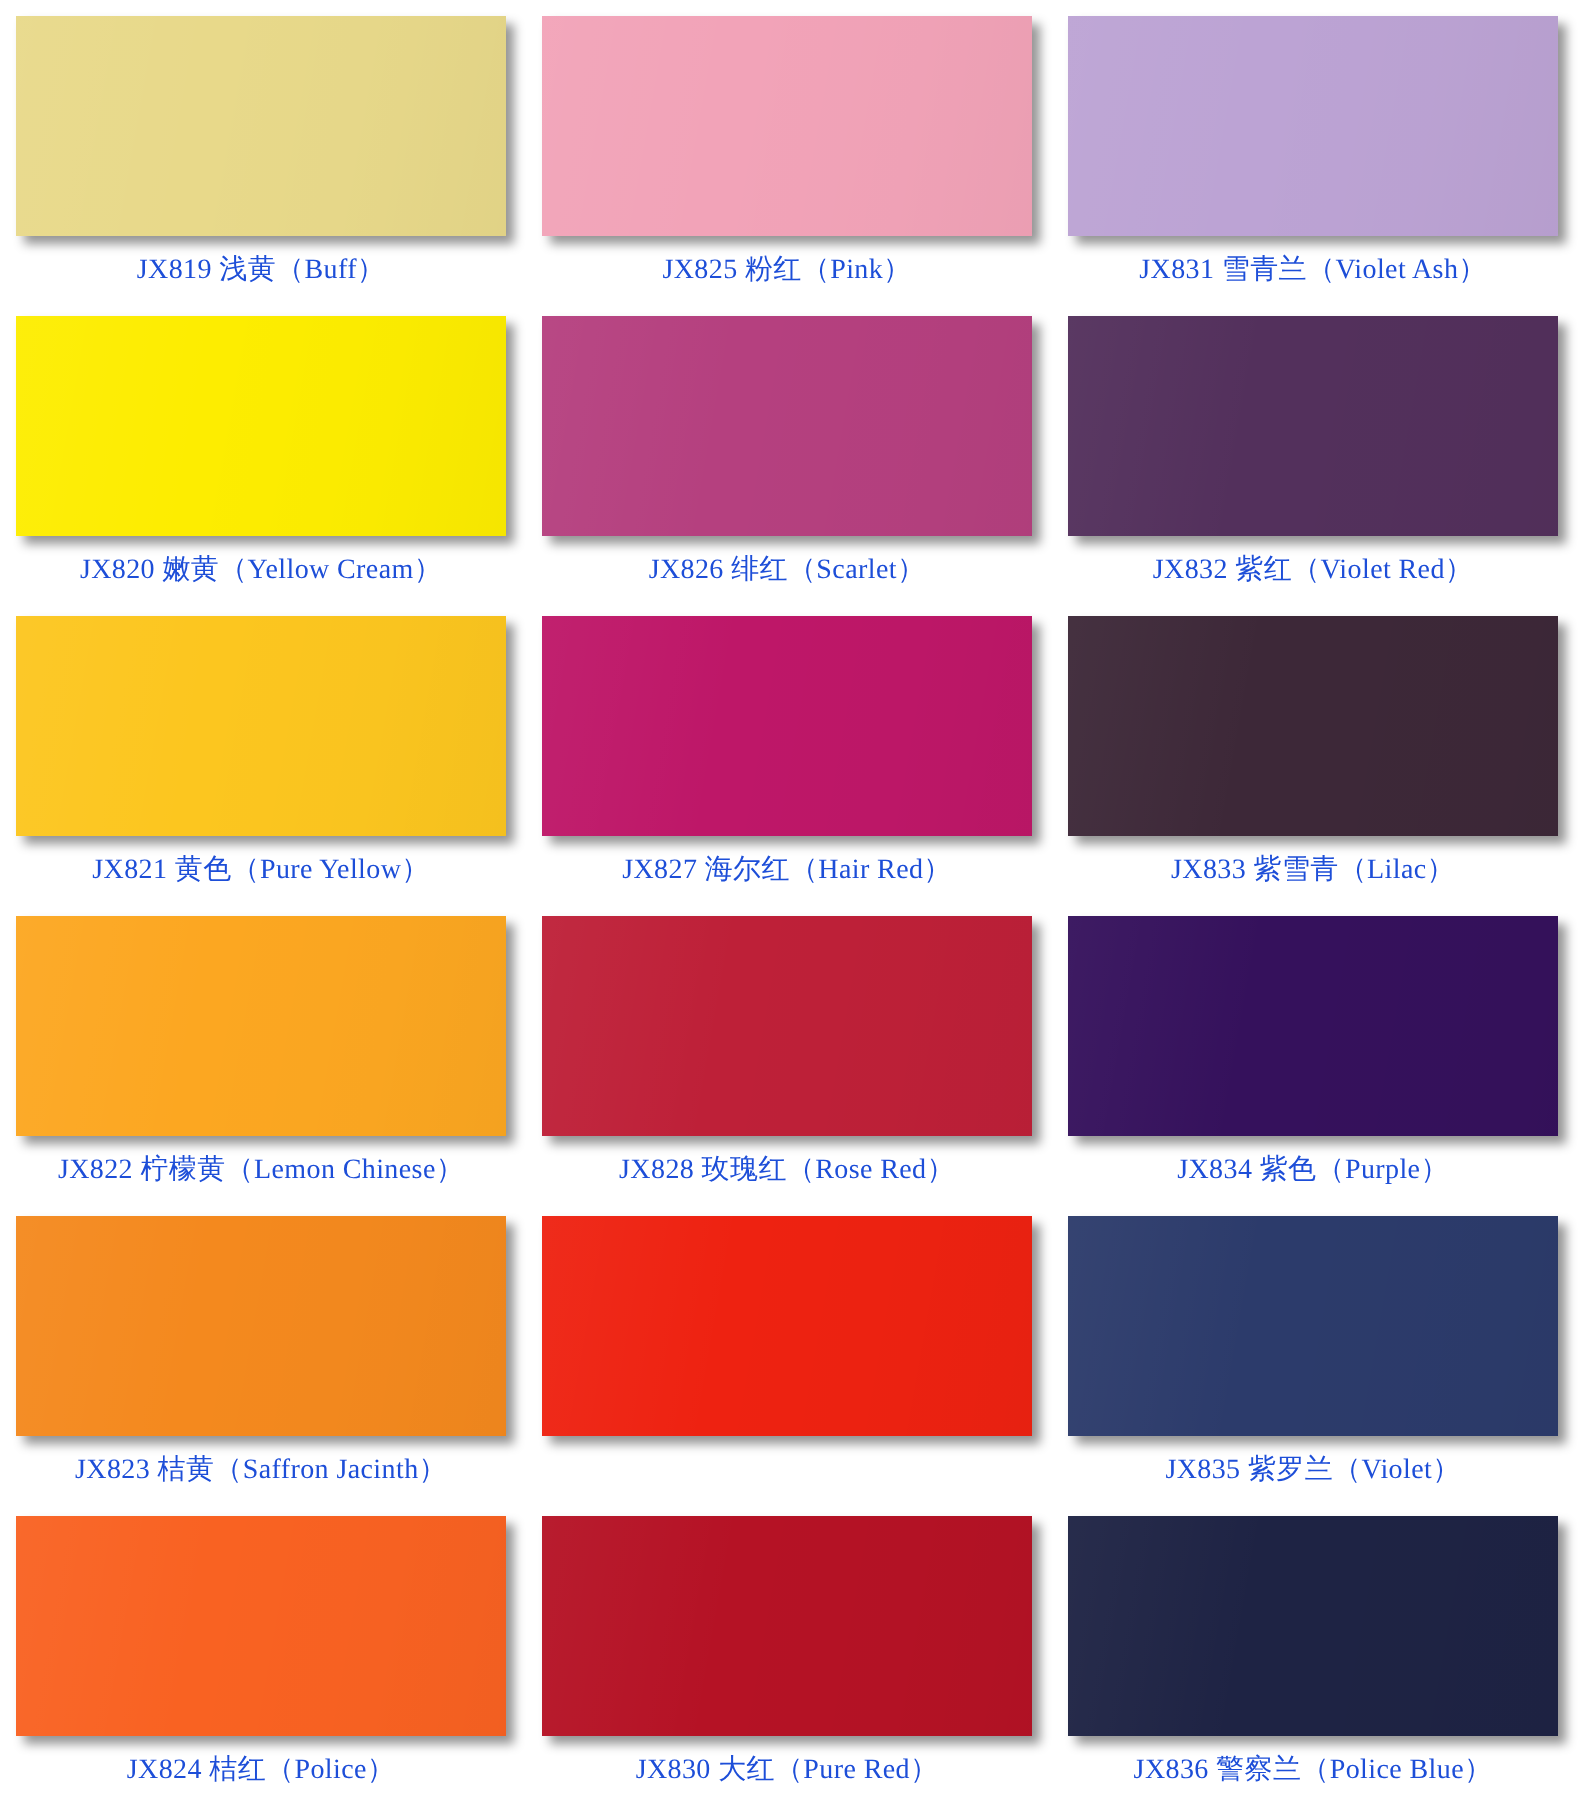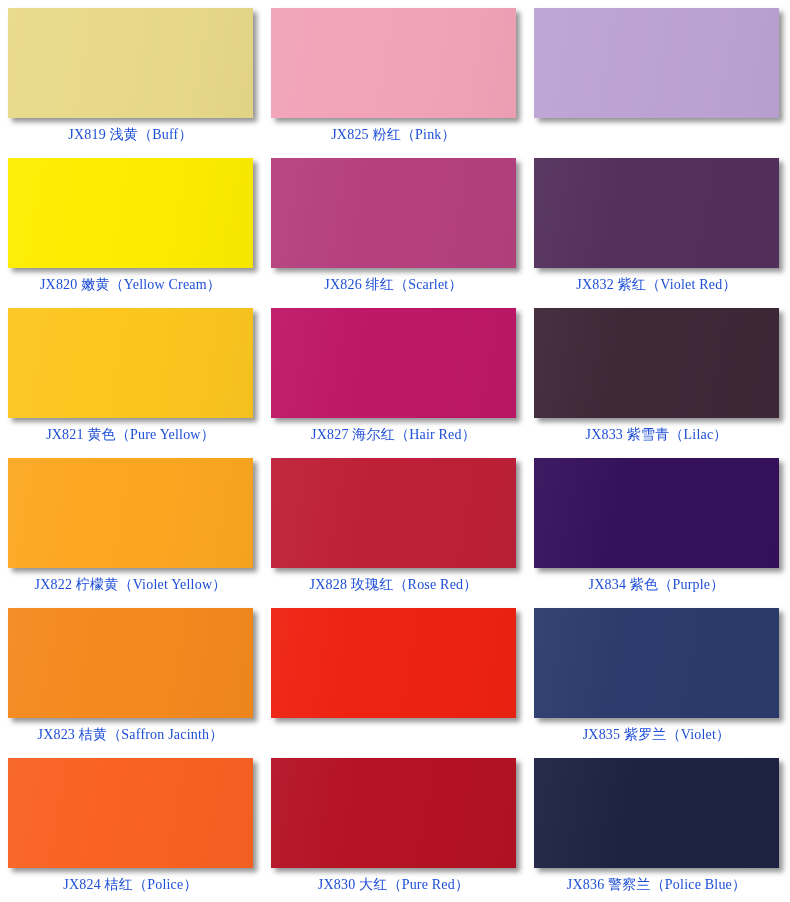--- a/index.html
+++ b/index.html
@@ -75,20 +75,21 @@
     <div class="swatch-cell">
       <div class="swatch-chip" style="background: rgb(232, 217, 138);"></div>
       <div class="swatch-label">JX819 浅黄（Buff）</div>
     </div>
     <div class="swatch-cell">
       <div class="swatch-chip" style="background: rgb(242, 163, 184);"></div>
       <div class="swatch-label">JX825 粉红（Pink）</div>
     </div>
     <div class="swatch-cell">
       <div class="swatch-chip" style="background: rgb(188, 163, 212);"></div>
+      <div class="swatch-label">JX831 雪青兰（Violet Ash）</div>
     </div>
     <div class="swatch-cell">
       <div class="swatch-chip" style="background: rgb(253, 237, 0);"></div>
       <div class="swatch-label">JX820 嫩黄（Yellow Cream）</div>
     </div>
     <div class="swatch-cell">
       <div class="swatch-chip" style="background: rgb(181, 64, 127);"></div>
       <div class="swatch-label">JX826 绯红（Scarlet）</div>
     </div>
     <div class="swatch-cell">
@@ -102,21 +103,21 @@
     <div class="swatch-cell">
       <div class="swatch-chip" style="background: rgb(190, 23, 104);"></div>
       <div class="swatch-label">JX827 海尔红（Hair Red）</div>
     </div>
     <div class="swatch-cell">
       <div class="swatch-chip" style="background: rgb(61, 40, 56);"></div>
       <div class="swatch-label">JX833 紫雪青（Lilac）</div>
     </div>
     <div class="swatch-cell">
       <div class="swatch-chip" style="background: rgb(252, 167, 33);"></div>
-      <div class="swatch-label">JX822 柠檬黄（Violet Yellow）</div>
+      <div class="swatch-label">JX822 柠檬黄（Lemon Chinese）</div>
     </div>
     <div class="swatch-cell">
       <div class="swatch-chip" style="background: rgb(190, 32, 56);"></div>
       <div class="swatch-label">JX828 玫瑰红（Rose Red）</div>
     </div>
     <div class="swatch-cell">
       <div class="swatch-chip" style="background: rgb(53, 17, 92);"></div>
       <div class="swatch-label">JX834 紫色（Purple）</div>
     </div>
     <div class="swatch-cell">

